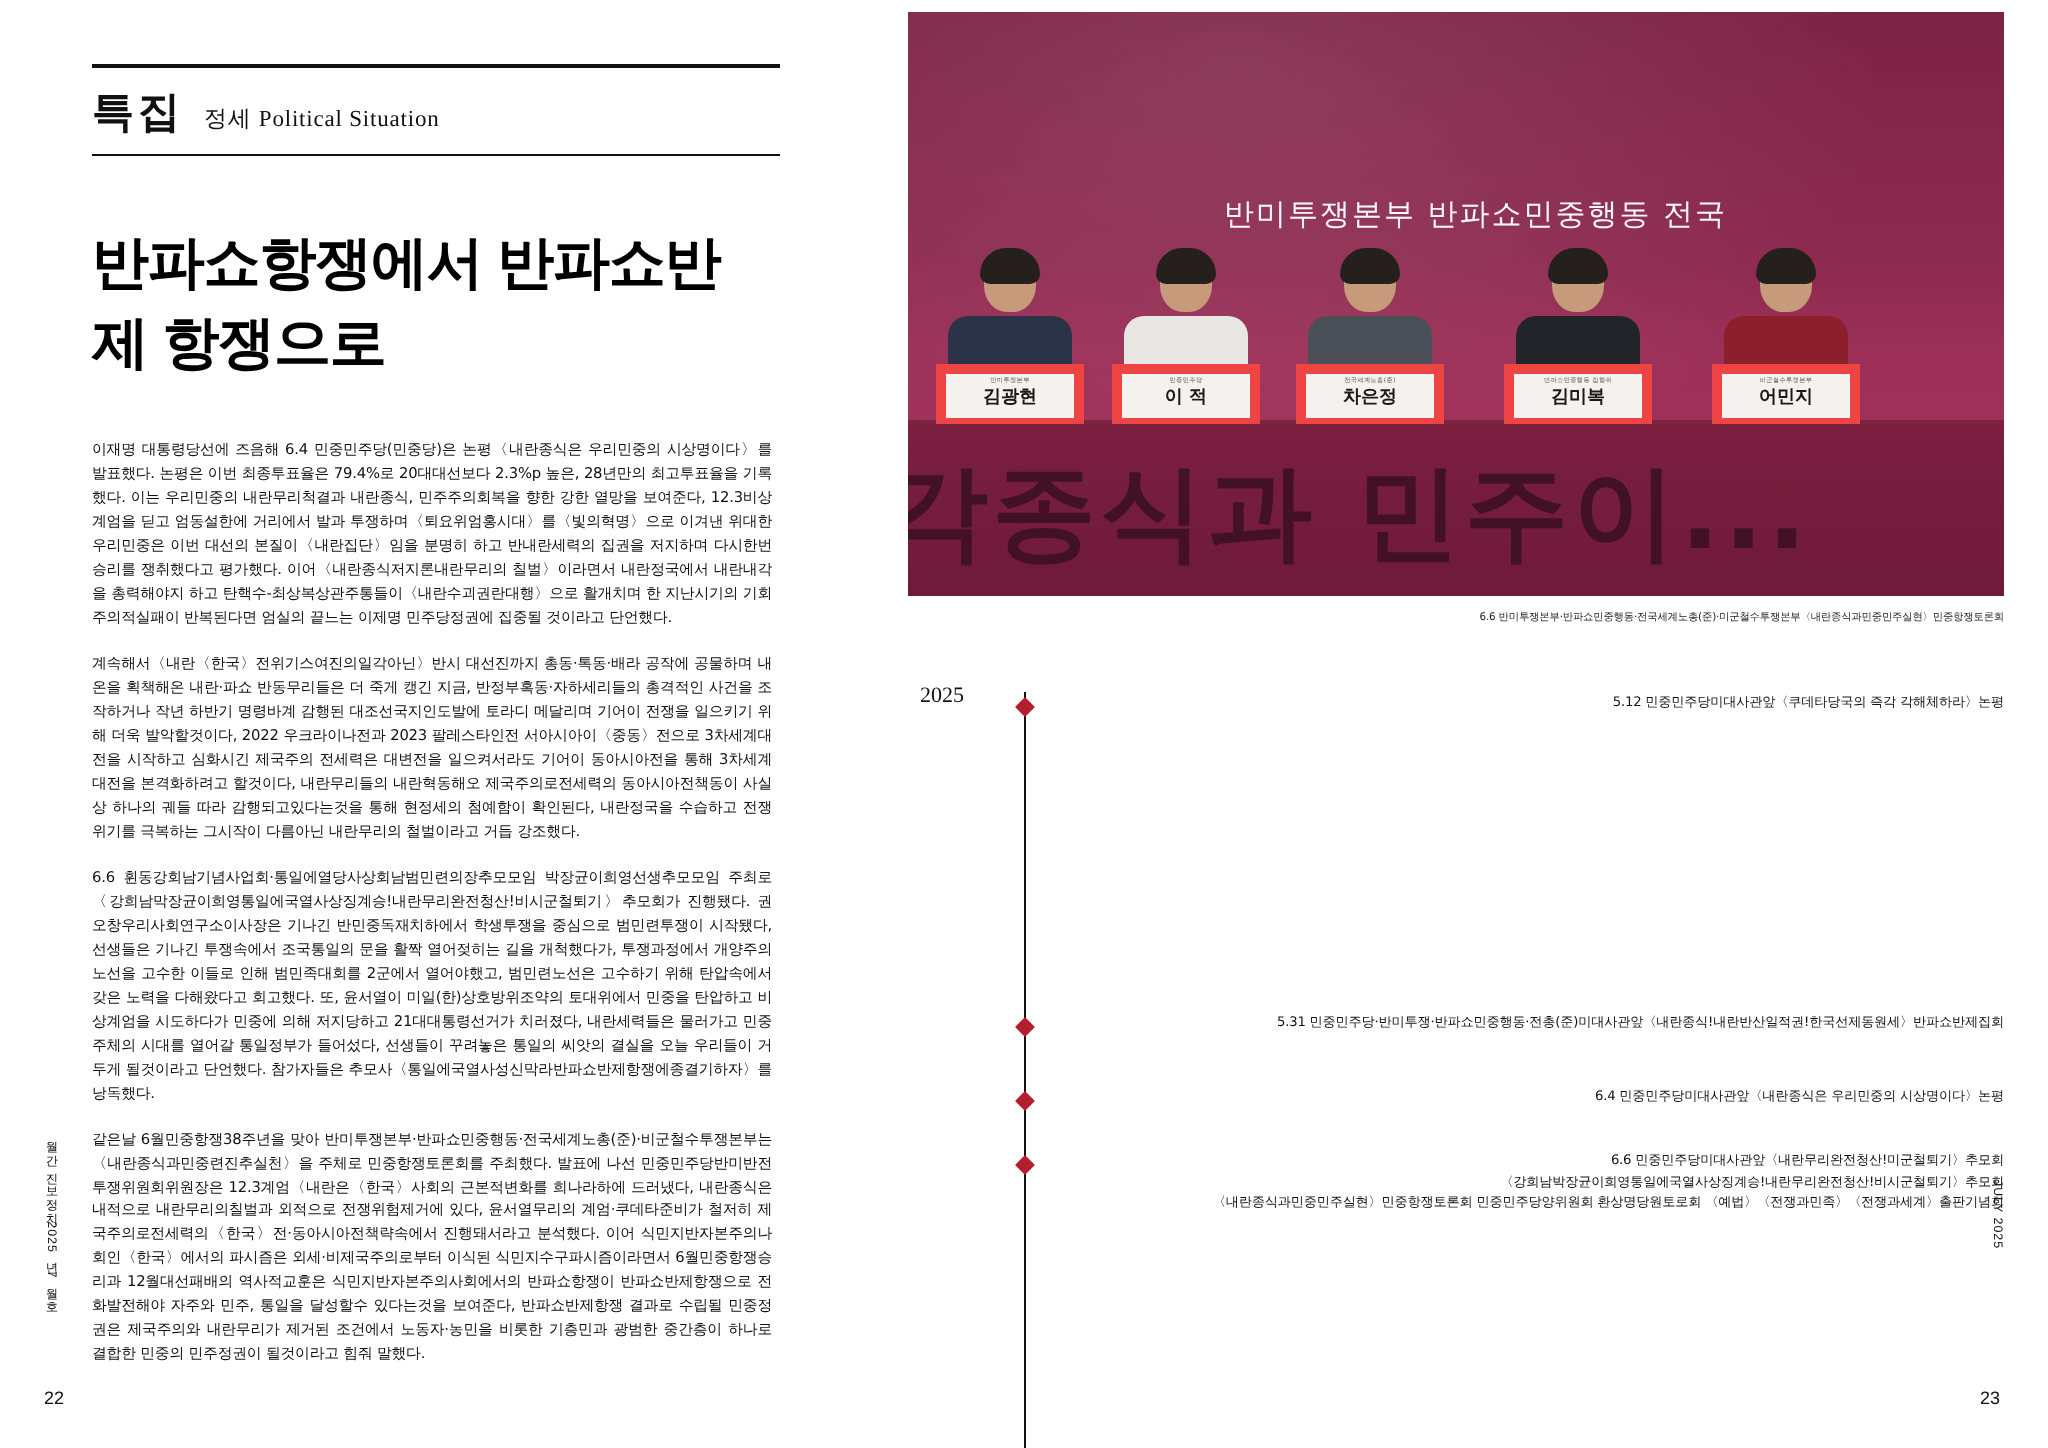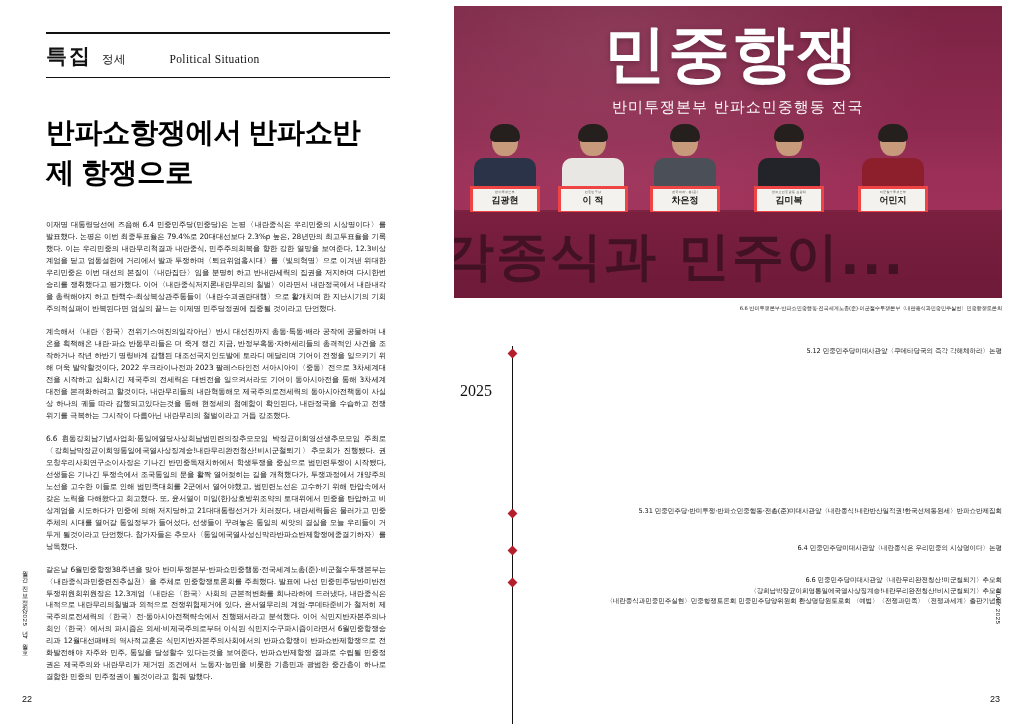--- a/index.html
+++ b/index.html
@@ -39,21 +39,21 @@
     width:344px;
     border-bottom:1px solid #111;
   }
   .kicker-tag{
     font-size:21px;font-weight:bold;letter-spacing:2px;color:#111;
     font-family:"DejaVu Sans", sans-serif;
   }
   .kicker-sub{
     font-size:11.5px;color:#111;letter-spacing:.4px;
   }
-  .kicker-sub .en{font-family:"Liberation Serif",serif;font-style:normal;margin-left:40px;}
+  .kicker-sub .en{font-family:"Liberation Serif",serif;font-style:normal;}
 
   .headline{
     margin:34px 0 26px 0;
     font-size:28.5px;
     font-weight:bold;
     line-height:1.42;
     letter-spacing:-.6px;
     color:#000;
     font-family:Liberation Sans, sans-serif;
     width:336px;
@@ -147,21 +147,21 @@
     border-radius:10px 10px 0 0;
     background:#23242a;
   }
   .p-body.light{background:#e9e7e4;}
   .p-body.red{background:#8d1f2d;}
   .p-body.grey{background:#4b4f57;}
   .p-body.navy{background:#2a3348;}
   .nameplate{
     position:absolute;bottom:-2px;left:50%;transform:translateX(-50%);
     width:64px;height:22px;background:#f4f2ee;
-    border:3px solid #ef4444;
+    border:5px solid #ef4444;
     display:flex;align-items:center;justify-content:center;
     font-size:9px;font-weight:bold;color:#1a1a1a;
     font-family:"DejaVu Sans", sans-serif;
   }
   .nameplate .tiny{
     position:absolute;top:1px;left:0;right:0;
     font-size:3.1px;font-weight:normal;color:#555;text-align:center;
     letter-spacing:.2px;
   }
 
@@ -175,23 +175,22 @@
   }
 
   
   .timeline{
     position:relative;
     margin:34px 22px 0 24px;
     padding-left:0;
   }
   .tl-year{
     position:absolute;left:6px;top:-4px;
-    font-size:16px;color:#111;
+    font-size:11px;color:#111;
     font-family:"Liberation Serif", serif;
-    margin-top:40px;
   }
   .tl-line{
     position:absolute;left:58px;top:0;bottom:-228px;
     width:1px;background:#111;
   }
   .tl-item{
     position:relative;
     margin-left:58px;
     padding-left:12px;
     margin-bottom:0;
@@ -247,21 +246,20 @@
     <div class="vert-label">월간 진보정치 2025년 7월호</div>
     <div class="folio">22</div>
   </div>
 
   <div class="gutter"></div>
 
   <div class="page page-right">
 
     <div class="photo-wrap">
       <div class="photo"></div>
-      <div class="banner-text">민중항쟁</div>
       <div class="banner-sub">반미투쟁본부 반파쇼민중행동 전국</div>
 
       <div class="table-front"></div>
 
       <div class="panelist" style="left:16px;">
         <div class="p-head">
             <div class="p-hair"></div>
           </div>
         <div class="p-body navy"></div>
         <div class="nameplate">

